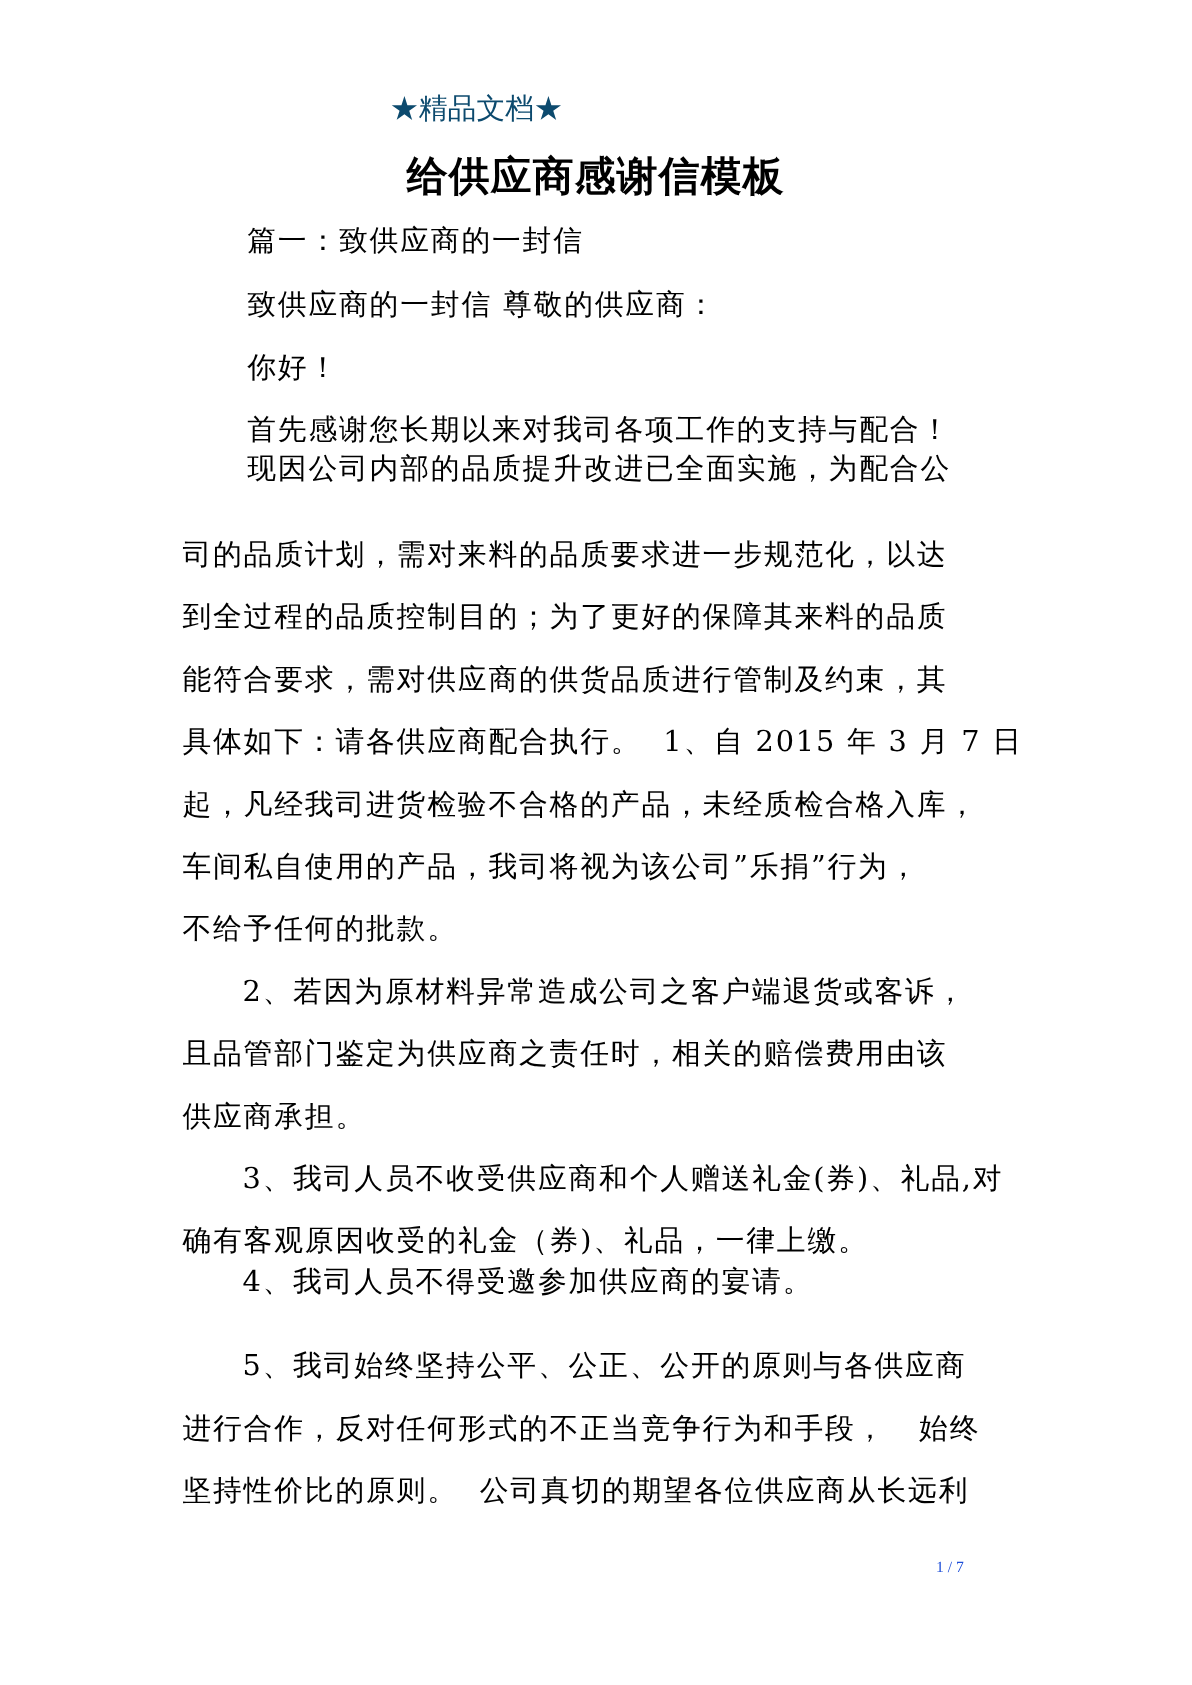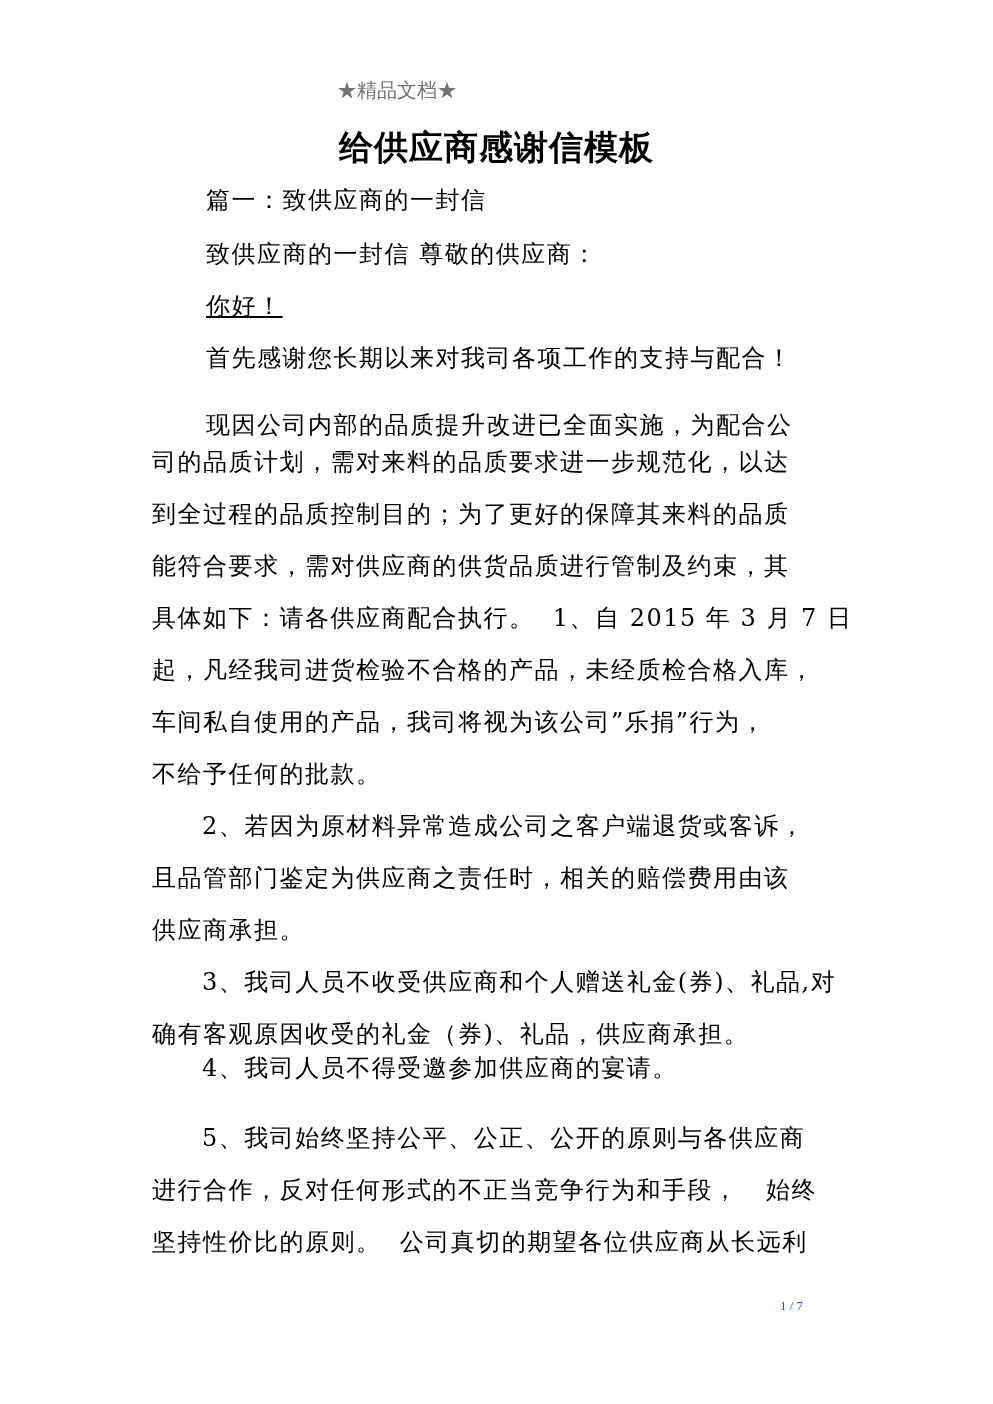--- a/index.html
+++ b/index.html
@@ -1,49 +1,49 @@
 <!DOCTYPE html>
 <html><head>
 <meta charset="utf-8">
 <style>
   html, body { margin: 0; padding: 0; background: #ffffff; }
   body { width: 993px; height: 1404px; position: relative; overflow: hidden;
          font-family: "DejaVu Serif", "Liberation Serif", serif; color: #000; }
   .header { position: absolute; top: 74px; left: 0; width: 794px; text-align: center;
-            font-size: 20px; line-height: 32px; color: #737373; }
+            font-size: 24px; line-height: 32px; color: #0c4a6e; }
   .title { position: absolute; top: 124px; left: 0; width: 993px; text-align: center;
            font-size: 34px; line-height: 46px; font-weight: bold; letter-spacing: 1px; }
   .line { position: absolute; left: 152px; font-size: 24px; line-height: 32px;
           white-space: pre; letter-spacing: 1.5px; }
   .footer { position: absolute; top: 1298px; left: 780px; font-size: 13px;
             font-family: "Liberation Serif", serif; color: #1d4ed8; }
 </style>
 </head>
 <body>
 
 <div class="header">★精品文档★</div>
 <div class="title">给供应商感谢信模板</div>
 
 <div id="body-lines">
   <div class="line" style="top: 184px; left: 206px;">篇一：致供应商的一封信</div>
   <div class="line" style="top: 238px; left: 206px;">致供应商的一封信 尊敬的供应商：</div>
-  <div class="line" style="top: 290px; left: 206px; text-decoration: underline;">你好！</div>
+  <div class="line" style="top: 290px; left: 206px;">你好！</div>
   <div class="line" style="top: 342px; left: 206px;">首先感谢您长期以来对我司各项工作的支持与配合！</div>
-  <div class="line" style="top: 409px; left: 206px;">现因公司内部的品质提升改进已全面实施，为配合公</div>
+  <div class="line" style="top: 374px; left: 206px;">现因公司内部的品质提升改进已全面实施，为配合公</div>
   <div class="line" style="top: 446px; left: 152px;">司的品质计划，需对来料的品质要求进一步规范化，以达</div>
   <div class="line" style="top: 498px; left: 152px;">到全过程的品质控制目的；为了更好的保障其来料的品质</div>
   <div class="line" style="top: 550px; left: 152px;">能符合要求，需对供应商的供货品质进行管制及约束，其</div>
   <div class="line" style="top: 602px; left: 152px;">具体如下：请各供应商配合执行。  1、自 2015 年 3 月 7 日</div>
   <div class="line" style="top: 654px; left: 152px;">起，凡经我司进货检验不合格的产品，未经质检合格入库，</div>
   <div class="line" style="top: 706px; left: 152px;">车间私自使用的产品，我司将视为该公司”乐捐”行为，</div>
   <div class="line" style="top: 758px; left: 152px;">不给予任何的批款。</div>
   <div class="line" style="top: 810px; left: 202px;">2、若因为原材料异常造成公司之客户端退货或客诉，</div>
   <div class="line" style="top: 862px; left: 152px;">且品管部门鉴定为供应商之责任时，相关的赔偿费用由该</div>
   <div class="line" style="top: 914px; left: 152px;">供应商承担。</div>
   <div class="line" style="top: 966px; left: 202px;">3、我司人员不收受供应商和个人赠送礼金(券)、礼品,对</div>
-  <div class="line" style="top: 1018px; left: 152px;">确有客观原因收受的礼金（券)、礼品，供应商承担。</div>
+  <div class="line" style="top: 1018px; left: 152px;">确有客观原因收受的礼金（券)、礼品，一律上缴。</div>
   <div class="line" style="top: 1052px; left: 202px;">4、我司人员不得受邀参加供应商的宴请。</div>
   <div class="line" style="top: 1122px; left: 202px;">5、我司始终坚持公平、公正、公开的原则与各供应商</div>
   <div class="line" style="top: 1174px; left: 152px;">进行合作，反对任何形式的不正当竞争行为和手段，   始终</div>
   <div class="line" style="top: 1226px; left: 152px;">坚持性价比的原则。  公司真切的期望各位供应商从长远利</div>
 </div>
 
 <div class="footer">1 / 7</div>
 
 </body></html>

